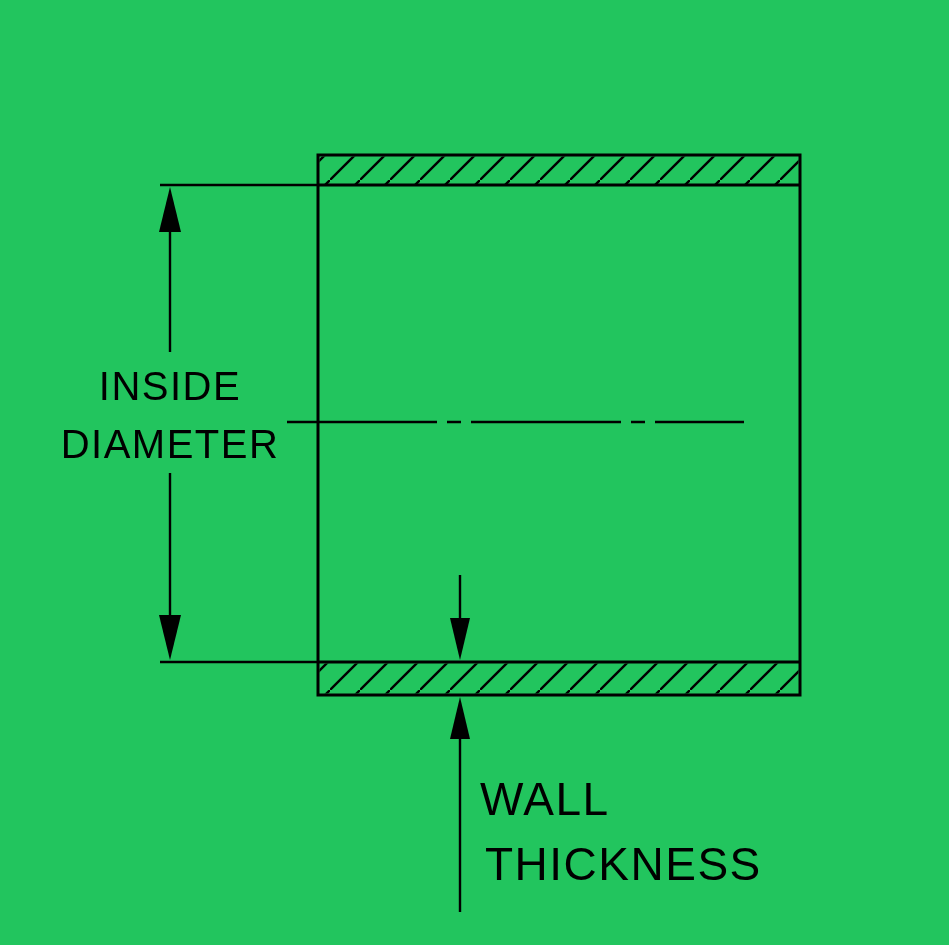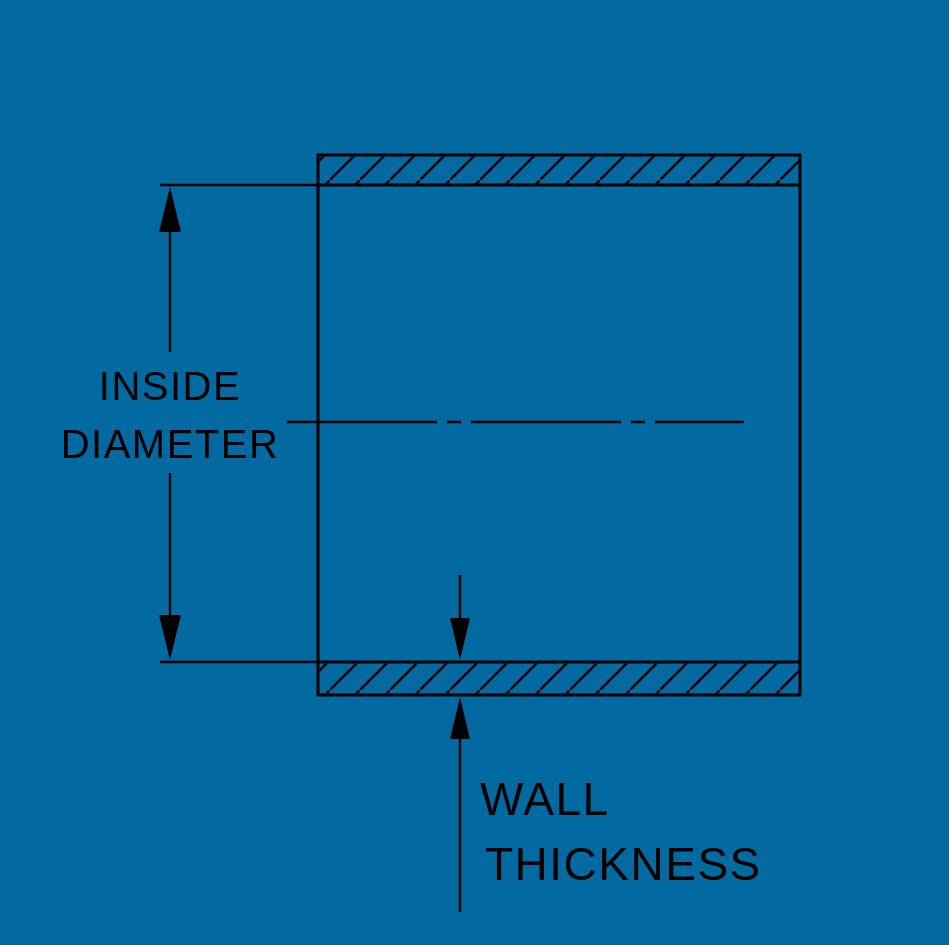--- a/index.html
+++ b/index.html
@@ -4,21 +4,21 @@
 <style>
   html, body {
     margin: 0;
     padding: 0;
     background: #ffffff;
   }
   .canvas {
     position: relative;
     width: 949px;
     height: 945px;
-    background: #0369a1;
+    background: #22c55e;
     overflow: hidden;
     font-family: "Liberation Sans", sans-serif;
   }
   svg { display: block; }
   .dim-label {
     font-family: "Liberation Sans", sans-serif;
     fill: #000000;
     letter-spacing: 1.5px;
   }
   .dim-label.small { font-size: 40px; }

